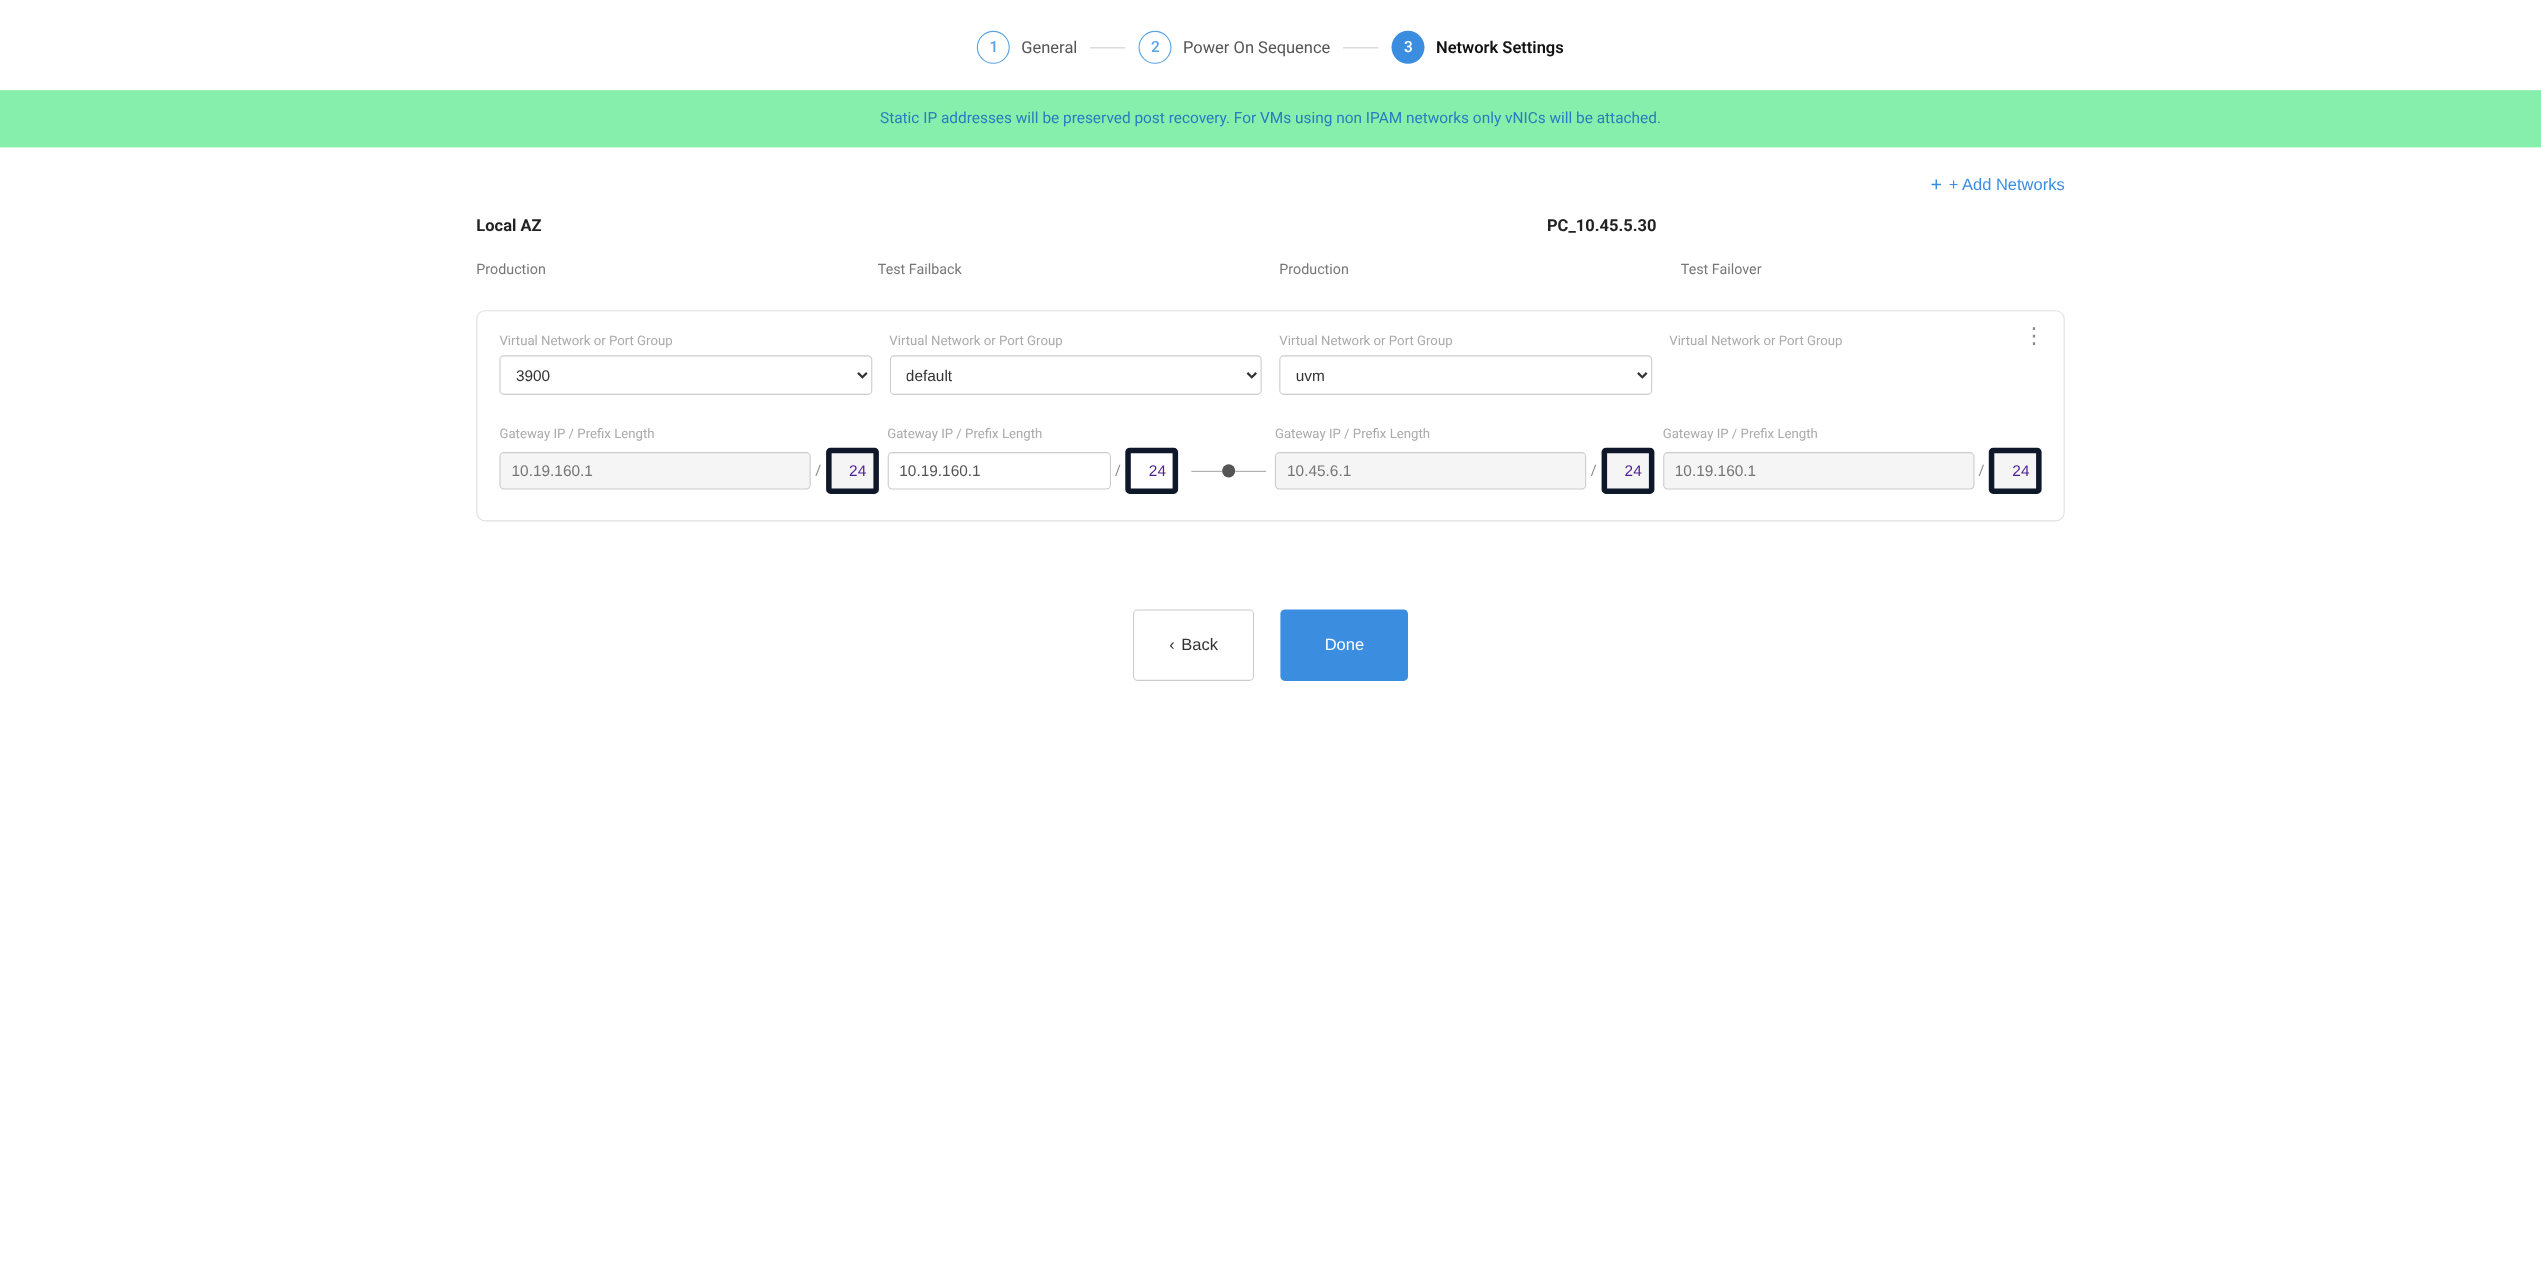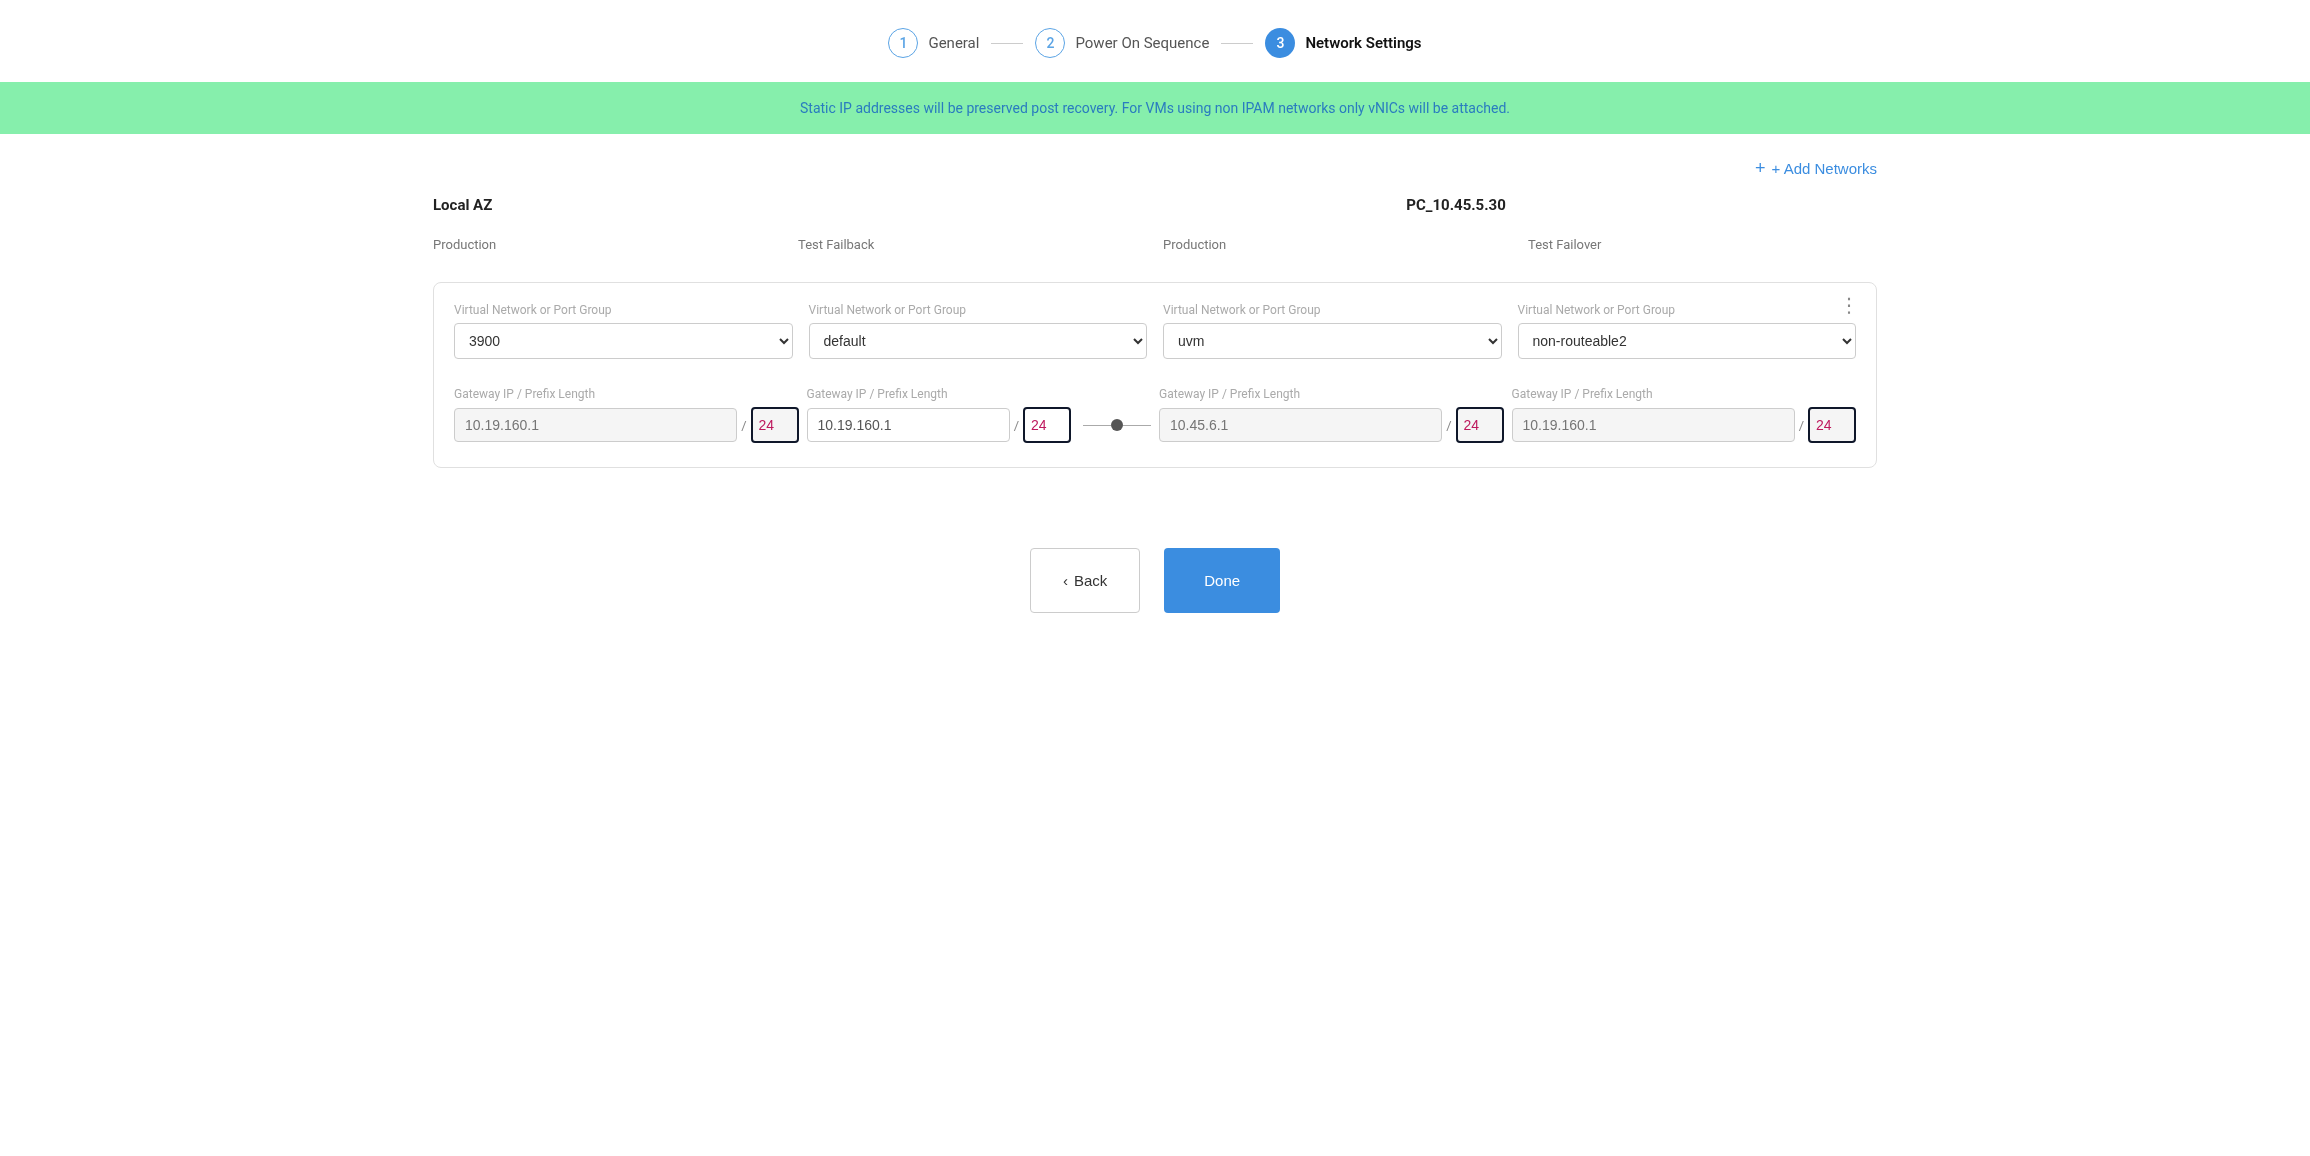--- a/index.html
+++ b/index.html
@@ -169,26 +169,26 @@
       color: #aaa;
     }
     .slash {
       color: #888;
       font-size: 13px;
       flex-shrink: 0;
     }
     .prefix-input {
       width: 48px;
       padding: 8px 6px;
-      border: 2px solid #0f172a;
-      border-radius: 4px;
-      font-size: 14px;
-      color: #be185d;
+      border: 5px solid #0f172a;
+      border-radius: 4px;
+      font-size: 14px;
+      color: #4c1d95;
       background: #f5f5f5;
-      text-align: left;
+      text-align: right;
     }
     .prefix-input.active {
       background: #fff;
     }
 
     .gateway-all {
       display: grid;
       grid-template-columns: 1fr 1fr 1fr 1fr;
       gap: 8px;
       margin-top: 28px;
@@ -317,23 +317,20 @@
         </select>
       </div>
       <div class="field-group">
         <span class="field-label">Virtual Network or Port Group</span>
         <select class="field-select">
           <option>uvm</option>
         </select>
       </div>
       <div class="field-group">
         <span class="field-label">Virtual Network or Port Group</span>
-        <select class="field-select">
-          <option>non-routeable2</option>
-        </select>
       </div>
     </div>
 
     <div class="gateway-all">
 
       <div class="gateway-col">
         <span class="field-label">Gateway IP / Prefix Length</span>
         <div class="gw-input-row">
           <input class="ip-input disabled" type="text" disabled="" placeholder="10.19.160.1" style="">
           <span class="slash">/</span>

